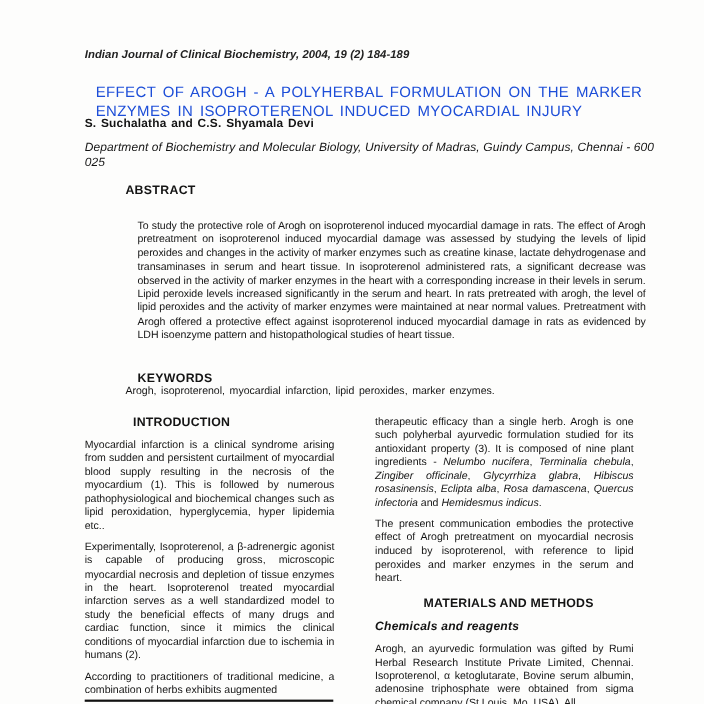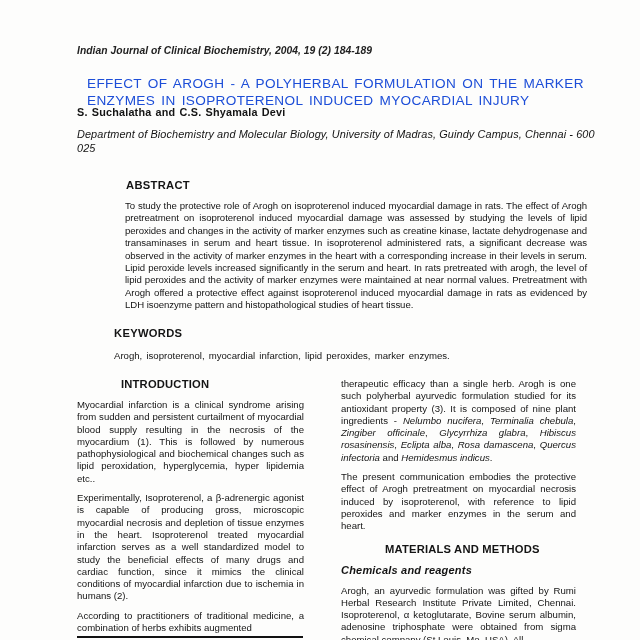--- a/index.html
+++ b/index.html
@@ -23,30 +23,30 @@
   .authors {
     position: absolute; left: 77px; top: 106px;
     font-size: 10.8px; font-weight: bold; letter-spacing: 0.2px; word-spacing: 1px;
   }
   .affil {
     position: absolute; left: 77px; top: 127px; width: 520px;
     font-size: 10.9px; font-style: italic; line-height: 14px; letter-spacing: 0.1px;
   }
   .abs-head {
     position: absolute; left: 114px; top: 167px;
-    font-size: 11.2px; font-weight: bold; letter-spacing: 0.3px; margin: 12px;
+    font-size: 11.2px; font-weight: bold; letter-spacing: 0.3px; margin: 0;
   }
   .abs-body {
     position: absolute; left: 114px; top: 189px; width: 462px;
     font-size: 9.6px; line-height: 12.4px; text-align: justify; margin: 11px;
     letter-spacing: -0.05px;
   }
   .kw-head {
     position: absolute; left: 114px; top: 327px;
-    font-size: 11.2px; font-weight: bold; letter-spacing: 0.3px; margin: 0;
+    font-size: 11.2px; font-weight: bold; letter-spacing: 0.3px; margin: 11px;
   }
   .kw-body {
     position: absolute; left: 114px; top: 350px;
     font-size: 9.6px; word-spacing: 1.5px; margin: 0;
   }
   .col { position: absolute; top: 378px; width: 227px; }
   .col-left { left: 77px; }
   .col-right { left: 341px; top: 378px; width: 235px; }
   .sec-head {
     font-size: 11.2px; font-weight: bold; letter-spacing: 0.2px; margin: 0 0 9px 0; padding-left: 44px;

